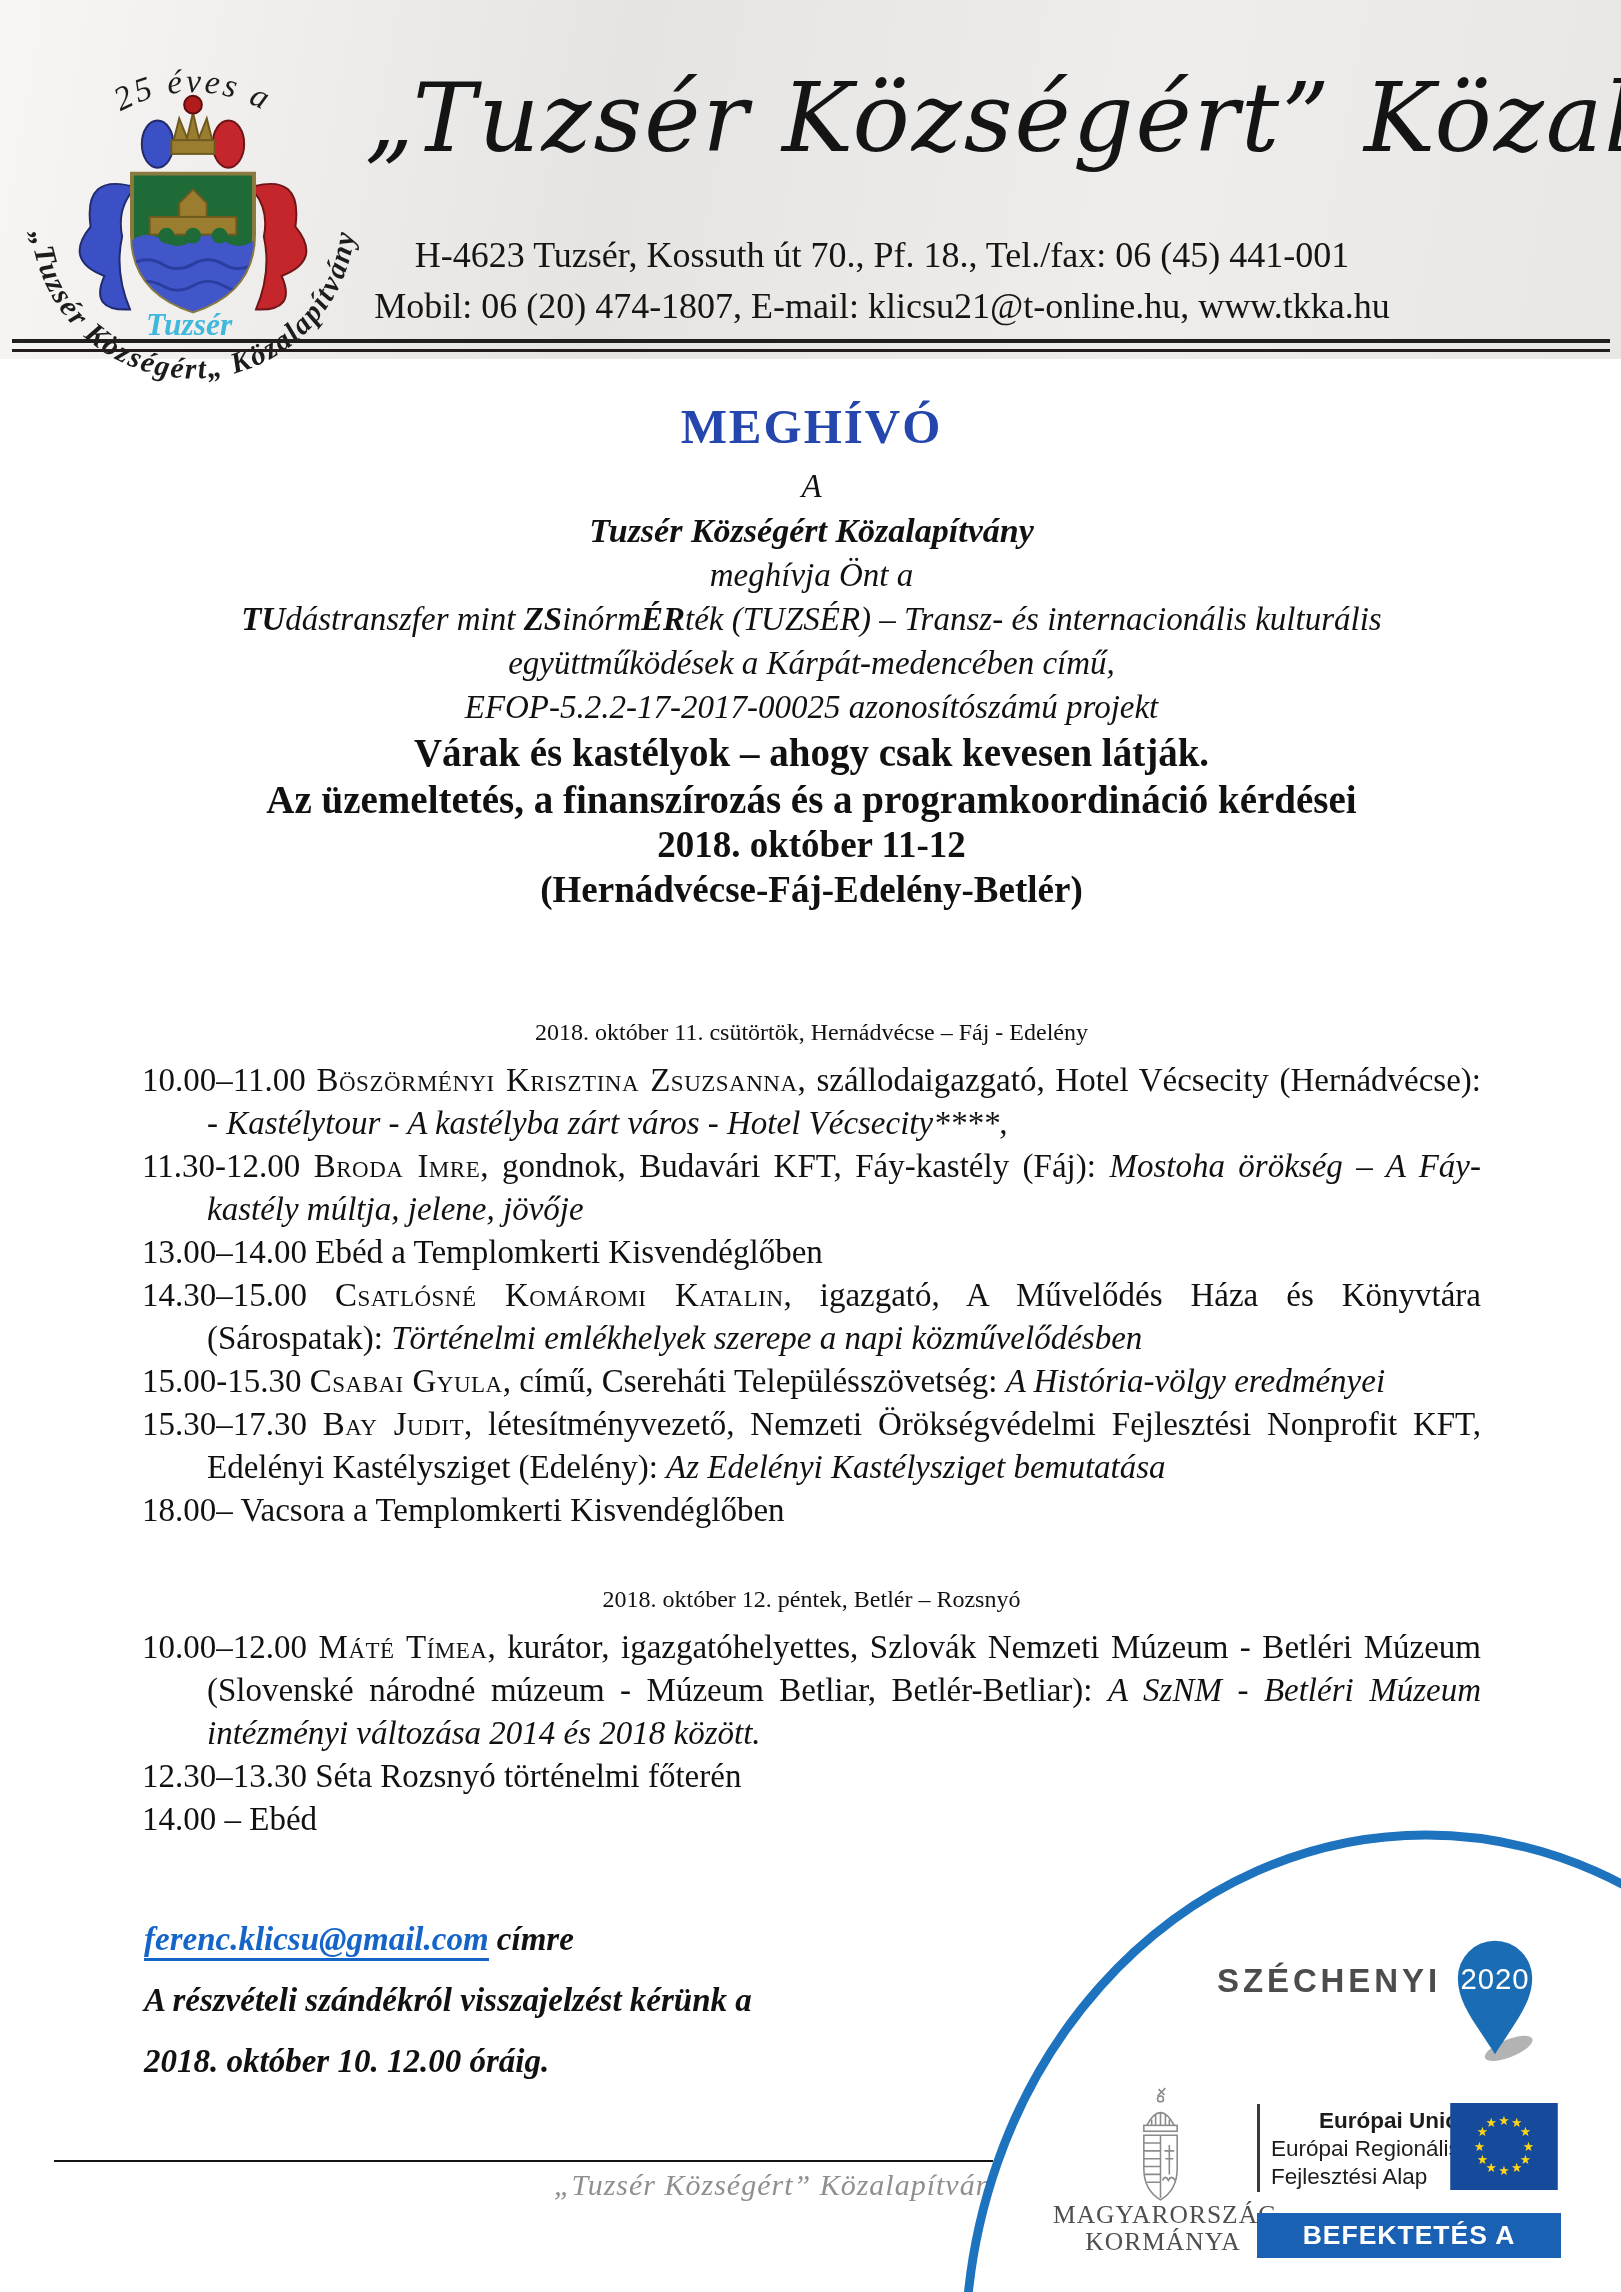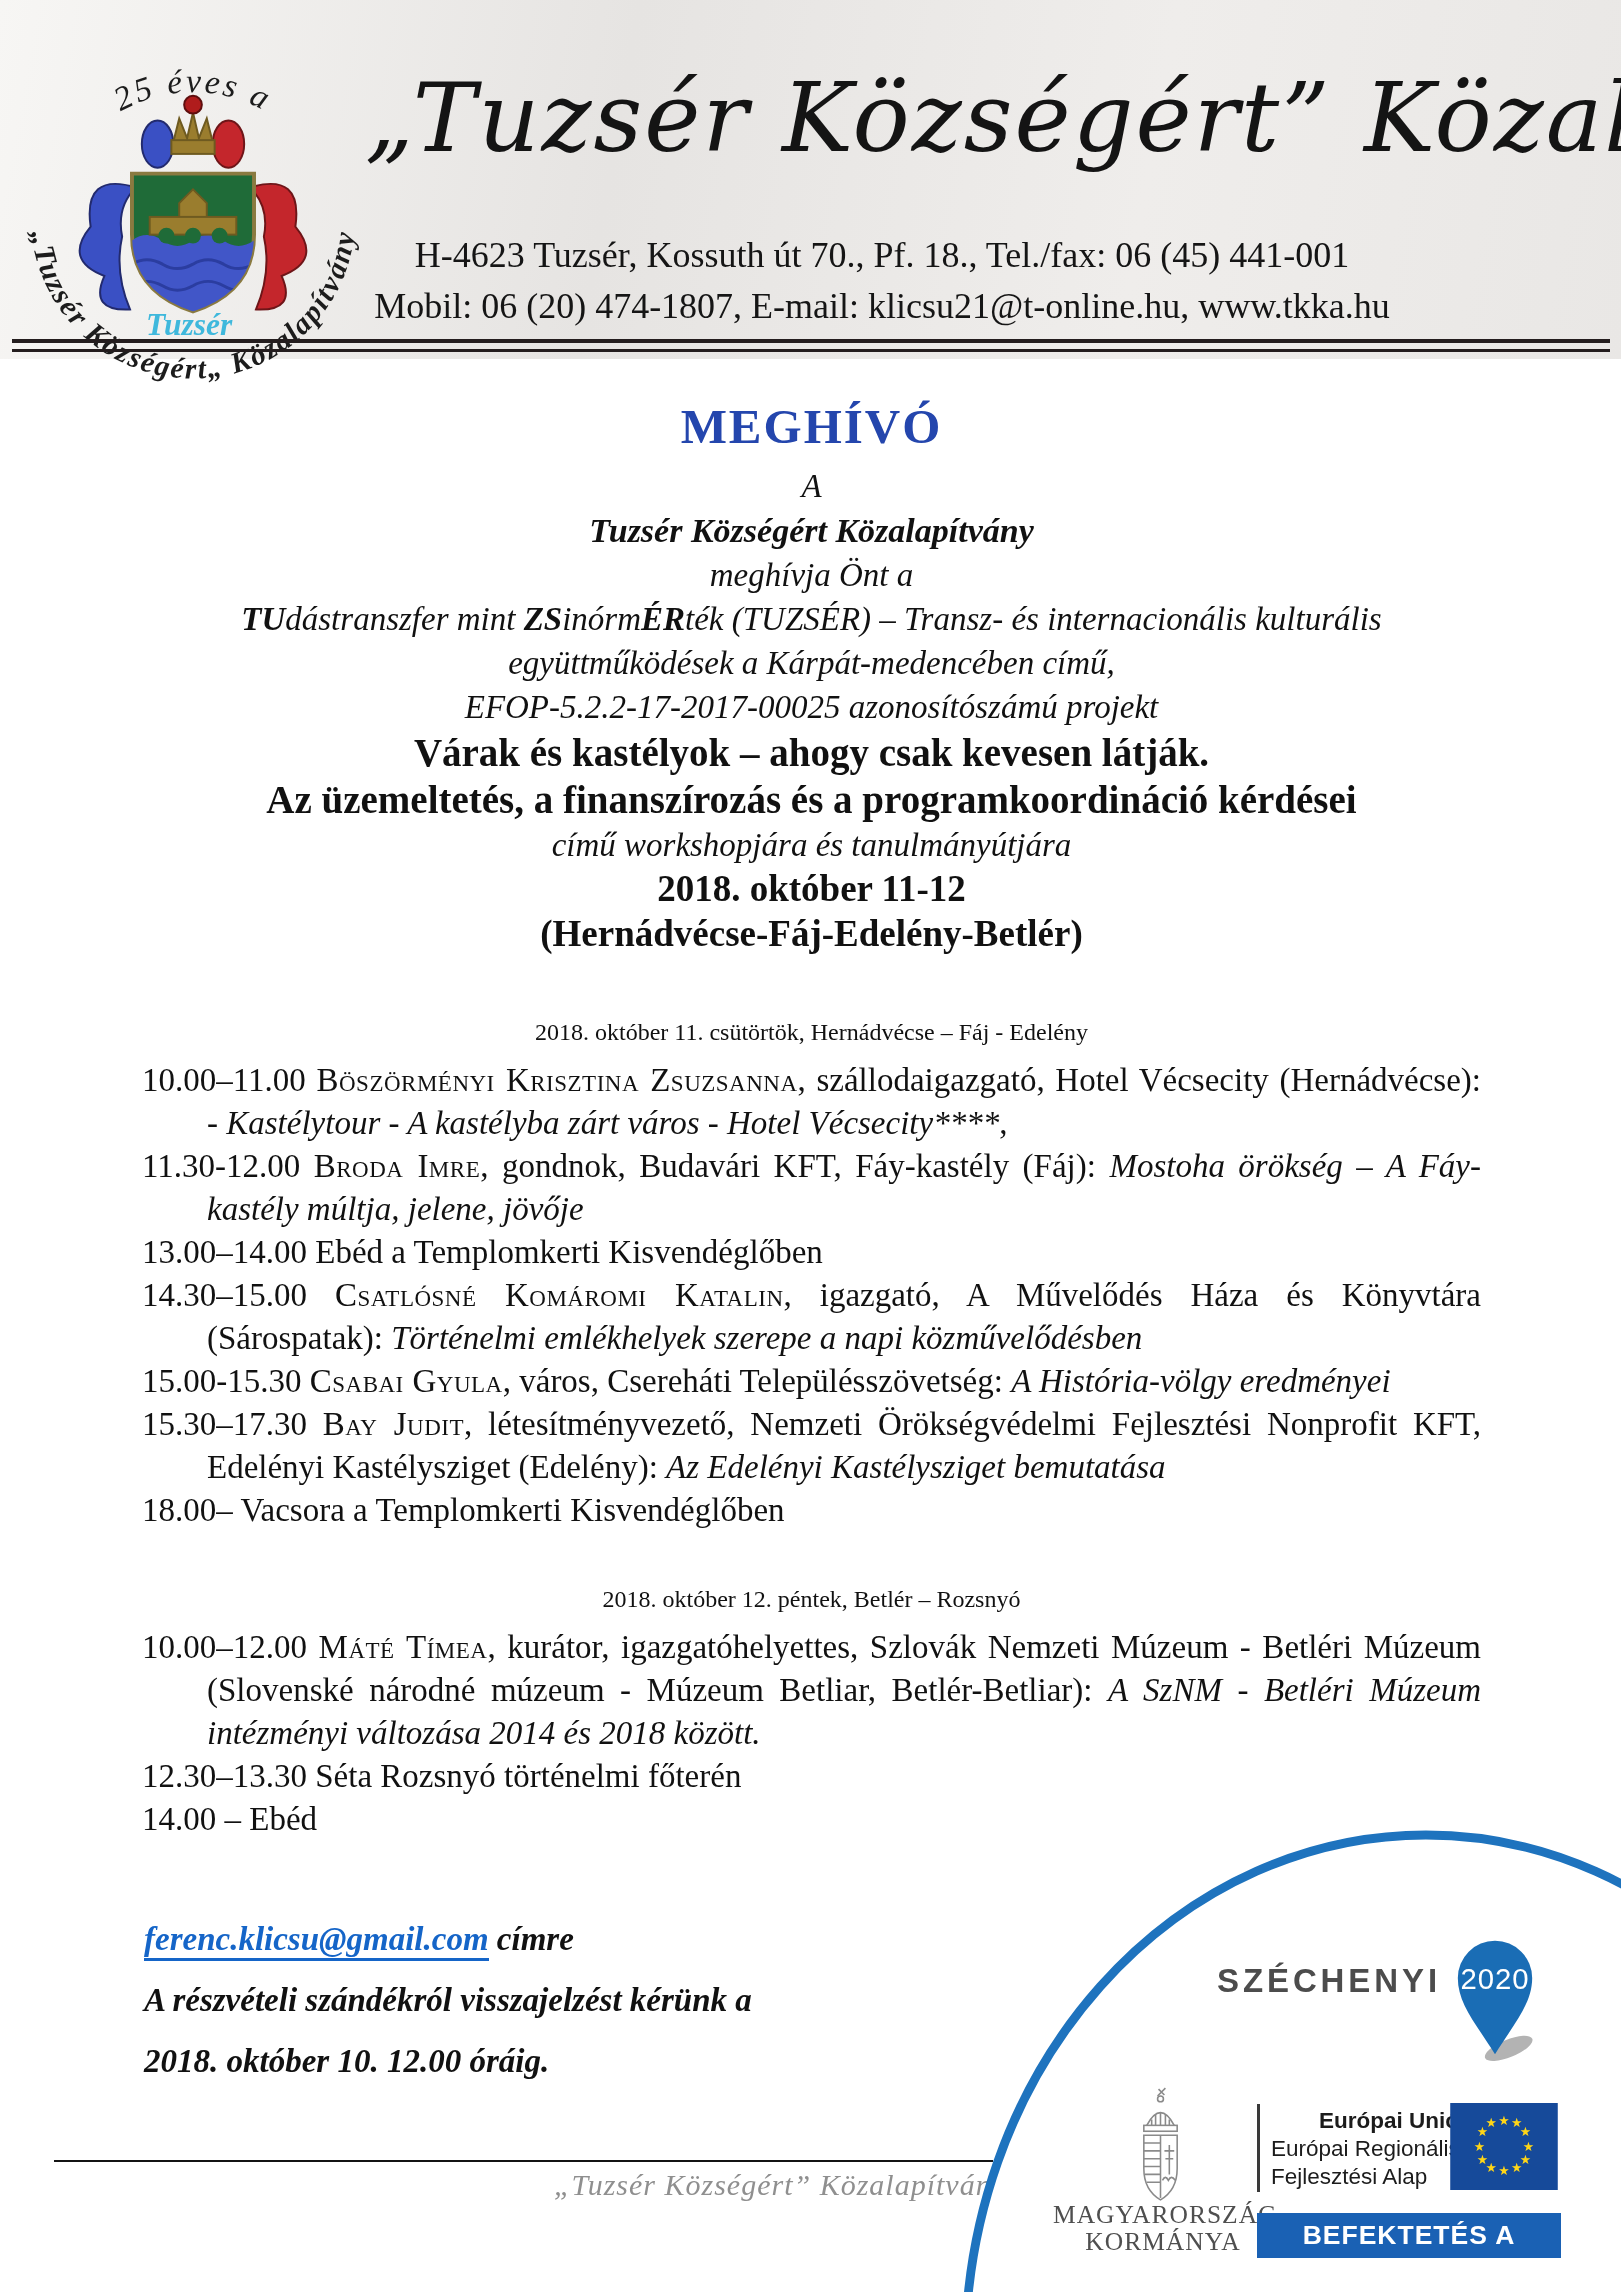--- a/index.html
+++ b/index.html
@@ -161,32 +161,31 @@
   <div class="content">
     <h1 class="meghivo">MEGHÍVÓ</h1>
     <p class="c it ln45">A</p>
     <p class="c org-line">Tuzsér Községért Közalapítvány</p>
     <p class="c it ln45">meghívja Önt a</p>
     <p class="c ln45"><span class="s-bi">TU</span><span class="s-i">dástranszfer mint </span><span class="s-bi">ZS</span><span class="s-i">inórm</span><span class="s-bi">ÉR</span><span class="s-i">ték (TUZSÉR) – Transz- és internacionális kulturális</span></p>
     <p class="c it ln45">együttműködések a Kárpát-medencében című,</p>
     <p class="c it ln45">EFOP-5.2.2-17-2017-00025 azonosítószámú projekt</p>
     <p class="c title-line">Várak és kastélyok – ahogy csak kevesen látják.</p>
     <p class="c title-line">Az üzemeltetés, a finanszírozás és a programkoordináció kérdései</p>
-    <p class="c it ln45">című workshopjára és tanulmányútjára</p>
     <p class="c date-line">2018. október 11-12</p>
     <p class="c loc-line">(Hernádvécse-Fáj-Edelény-Betlér)</p>
   </div>
 
   <section class="program">
       <p class="day-heading">2018. október 11. csütörtök, Hernádvécse – Fáj - Edelény</p>
       <p class="program-item"><span class="time">10.00–11.00</span> <span class="s-sc">Böszörményi Krisztina Zsuzsanna</span><span class="s-n">, szállodaigazgató, Hotel Vécsecity (Hernádvécse): </span><span class="s-i">- Kastélytour - A kastélyba zárt város -  Hotel Vécsecity****</span><span class="s-n">,</span></p>
       <p class="program-item"><span class="time">11.30-12.00</span> <span class="s-sc">Broda Imre</span><span class="s-n">, gondnok, Budavári KFT, Fáy-kastély (Fáj): </span><span class="s-i">Mostoha örökség – A Fáy-kastély múltja, jelene, jövője</span></p>
       <p class="program-item"><span class="time">13.00–14.00</span> <span class="s-n">Ebéd a Templomkerti Kisvendéglőben</span></p>
       <p class="program-item"><span class="time">14.30–15.00</span> <span class="s-sc">Csatlósné Komáromi Katalin</span><span class="s-n">, igazgató, A Művelődés Háza és Könyvtára (Sárospatak): </span><span class="s-i">Történelmi emlékhelyek szerepe a napi közművelődésben</span></p>
-      <p class="program-item"><span class="time">15.00-15.30</span> <span class="s-sc">Csabai Gyula</span><span class="s-n">, város, Csereháti Településszövetség: </span><span class="s-i">A História-völgy eredményei</span></p>
+      <p class="program-item"><span class="time">15.00-15.30</span> <span class="s-sc">Csabai Gyula</span><span class="s-n">, című, Csereháti Településszövetség: </span><span class="s-i">A História-völgy eredményei</span></p>
       <p class="program-item"><span class="time">15.30–17.30</span> <span class="s-sc">Bay Judit</span><span class="s-n">, létesítményvezető, Nemzeti Örökségvédelmi Fejlesztési Nonprofit KFT, Edelényi Kastélysziget (Edelény): </span><span class="s-i">Az Edelényi Kastélysziget bemutatása</span></p>
       <p class="program-item"><span class="time">18.00–</span> <span class="s-n">Vacsora a Templomkerti Kisvendéglőben</span></p>
       <p class="day-heading">2018. október 12. péntek, Betlér – Rozsnyó</p>
       <p class="program-item"><span class="time">10.00–12.00</span> <span class="s-sc">Máté Tímea</span><span class="s-n">, kurátor, igazgatóhelyettes, Szlovák Nemzeti Múzeum - Betléri Múzeum (Slovenské národné múzeum - Múzeum Betliar, Betlér-Betliar): </span><span class="s-i">A SzNM - Betléri Múzeum intézményi változása 2014 és 2018 között.</span></p>
       <p class="program-item"><span class="time">12.30–13.30</span> <span class="s-n">Séta Rozsnyó történelmi főterén</span></p>
       <p class="program-item"><span class="time">14.00 –</span> <span class="s-n">Ebéd</span></p>
     </section>
 
   <div class="rsvp">
     <p><a class="email" href="#">ferenc.klicsu@gmail.com</a><span> címre</span></p>

